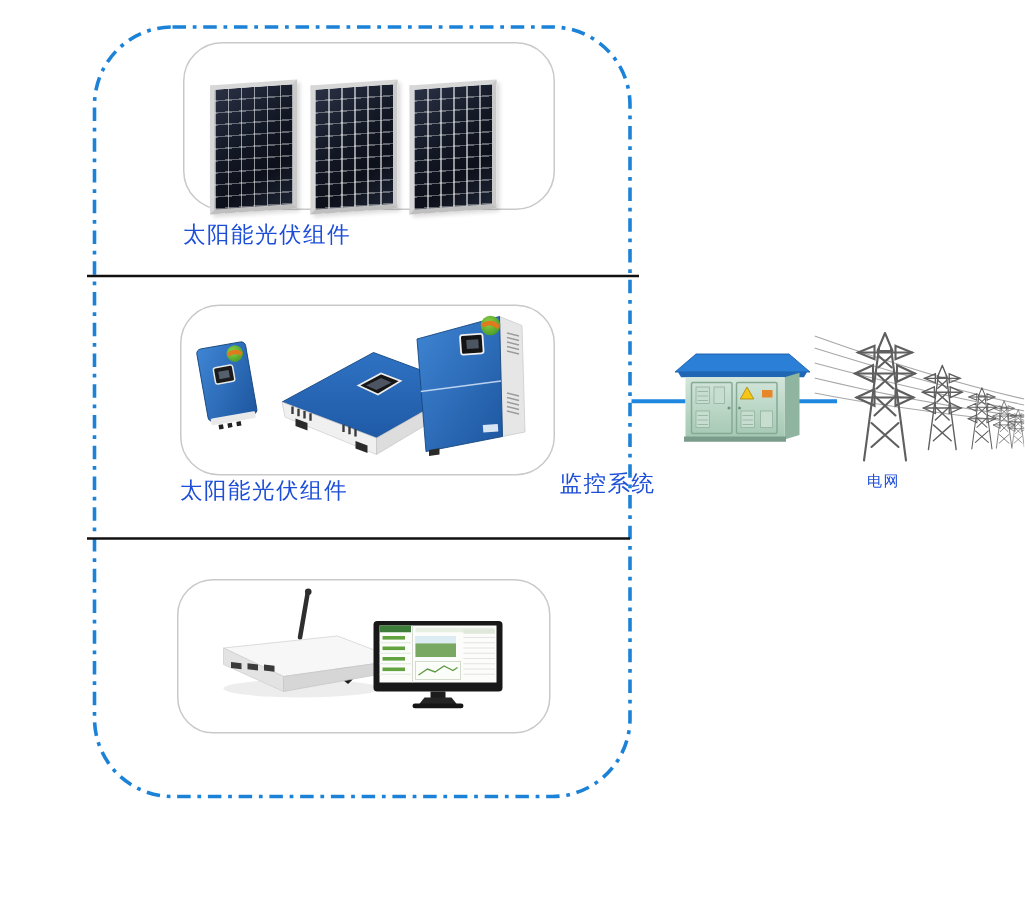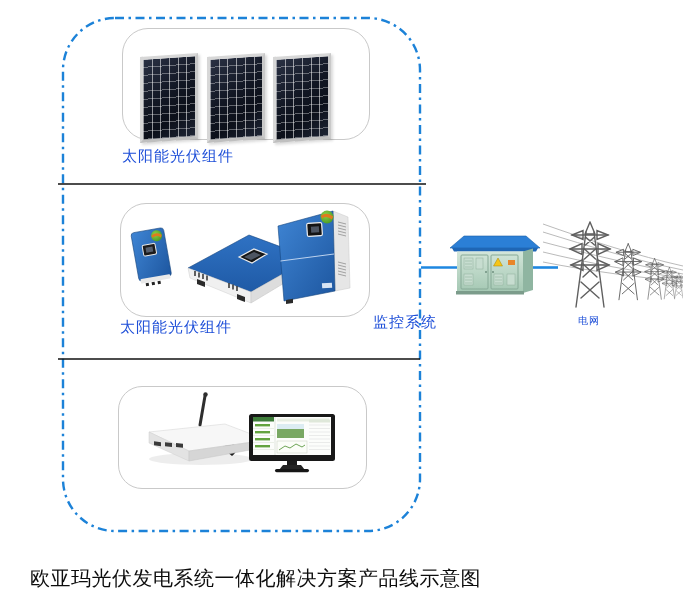--- a/index.html
+++ b/index.html
@@ -255,14 +255,13 @@
       <path d="M0,46 C45,55 95,61 140,66"></path>
     </g>
     <use href="#tower" transform="translate(27,5) scale(1.0)"></use>
     <use href="#tower" transform="translate(72,27) scale(0.66)" stroke-width="1.8"></use>
     <use href="#tower" transform="translate(102,42) scale(0.48)"></use>
     <use href="#tower" transform="translate(119,51) scale(0.37)"></use>
     <use href="#tower" transform="translate(130,57) scale(0.29)"></use>
   </svg>
   <div class="sec-label lbl-grid">电网</div>
 
-  <div class="caption">欧亚玛光伏发电系统一体化解决方案产品线示意图</div>
 </div>
 
 </body></html>

